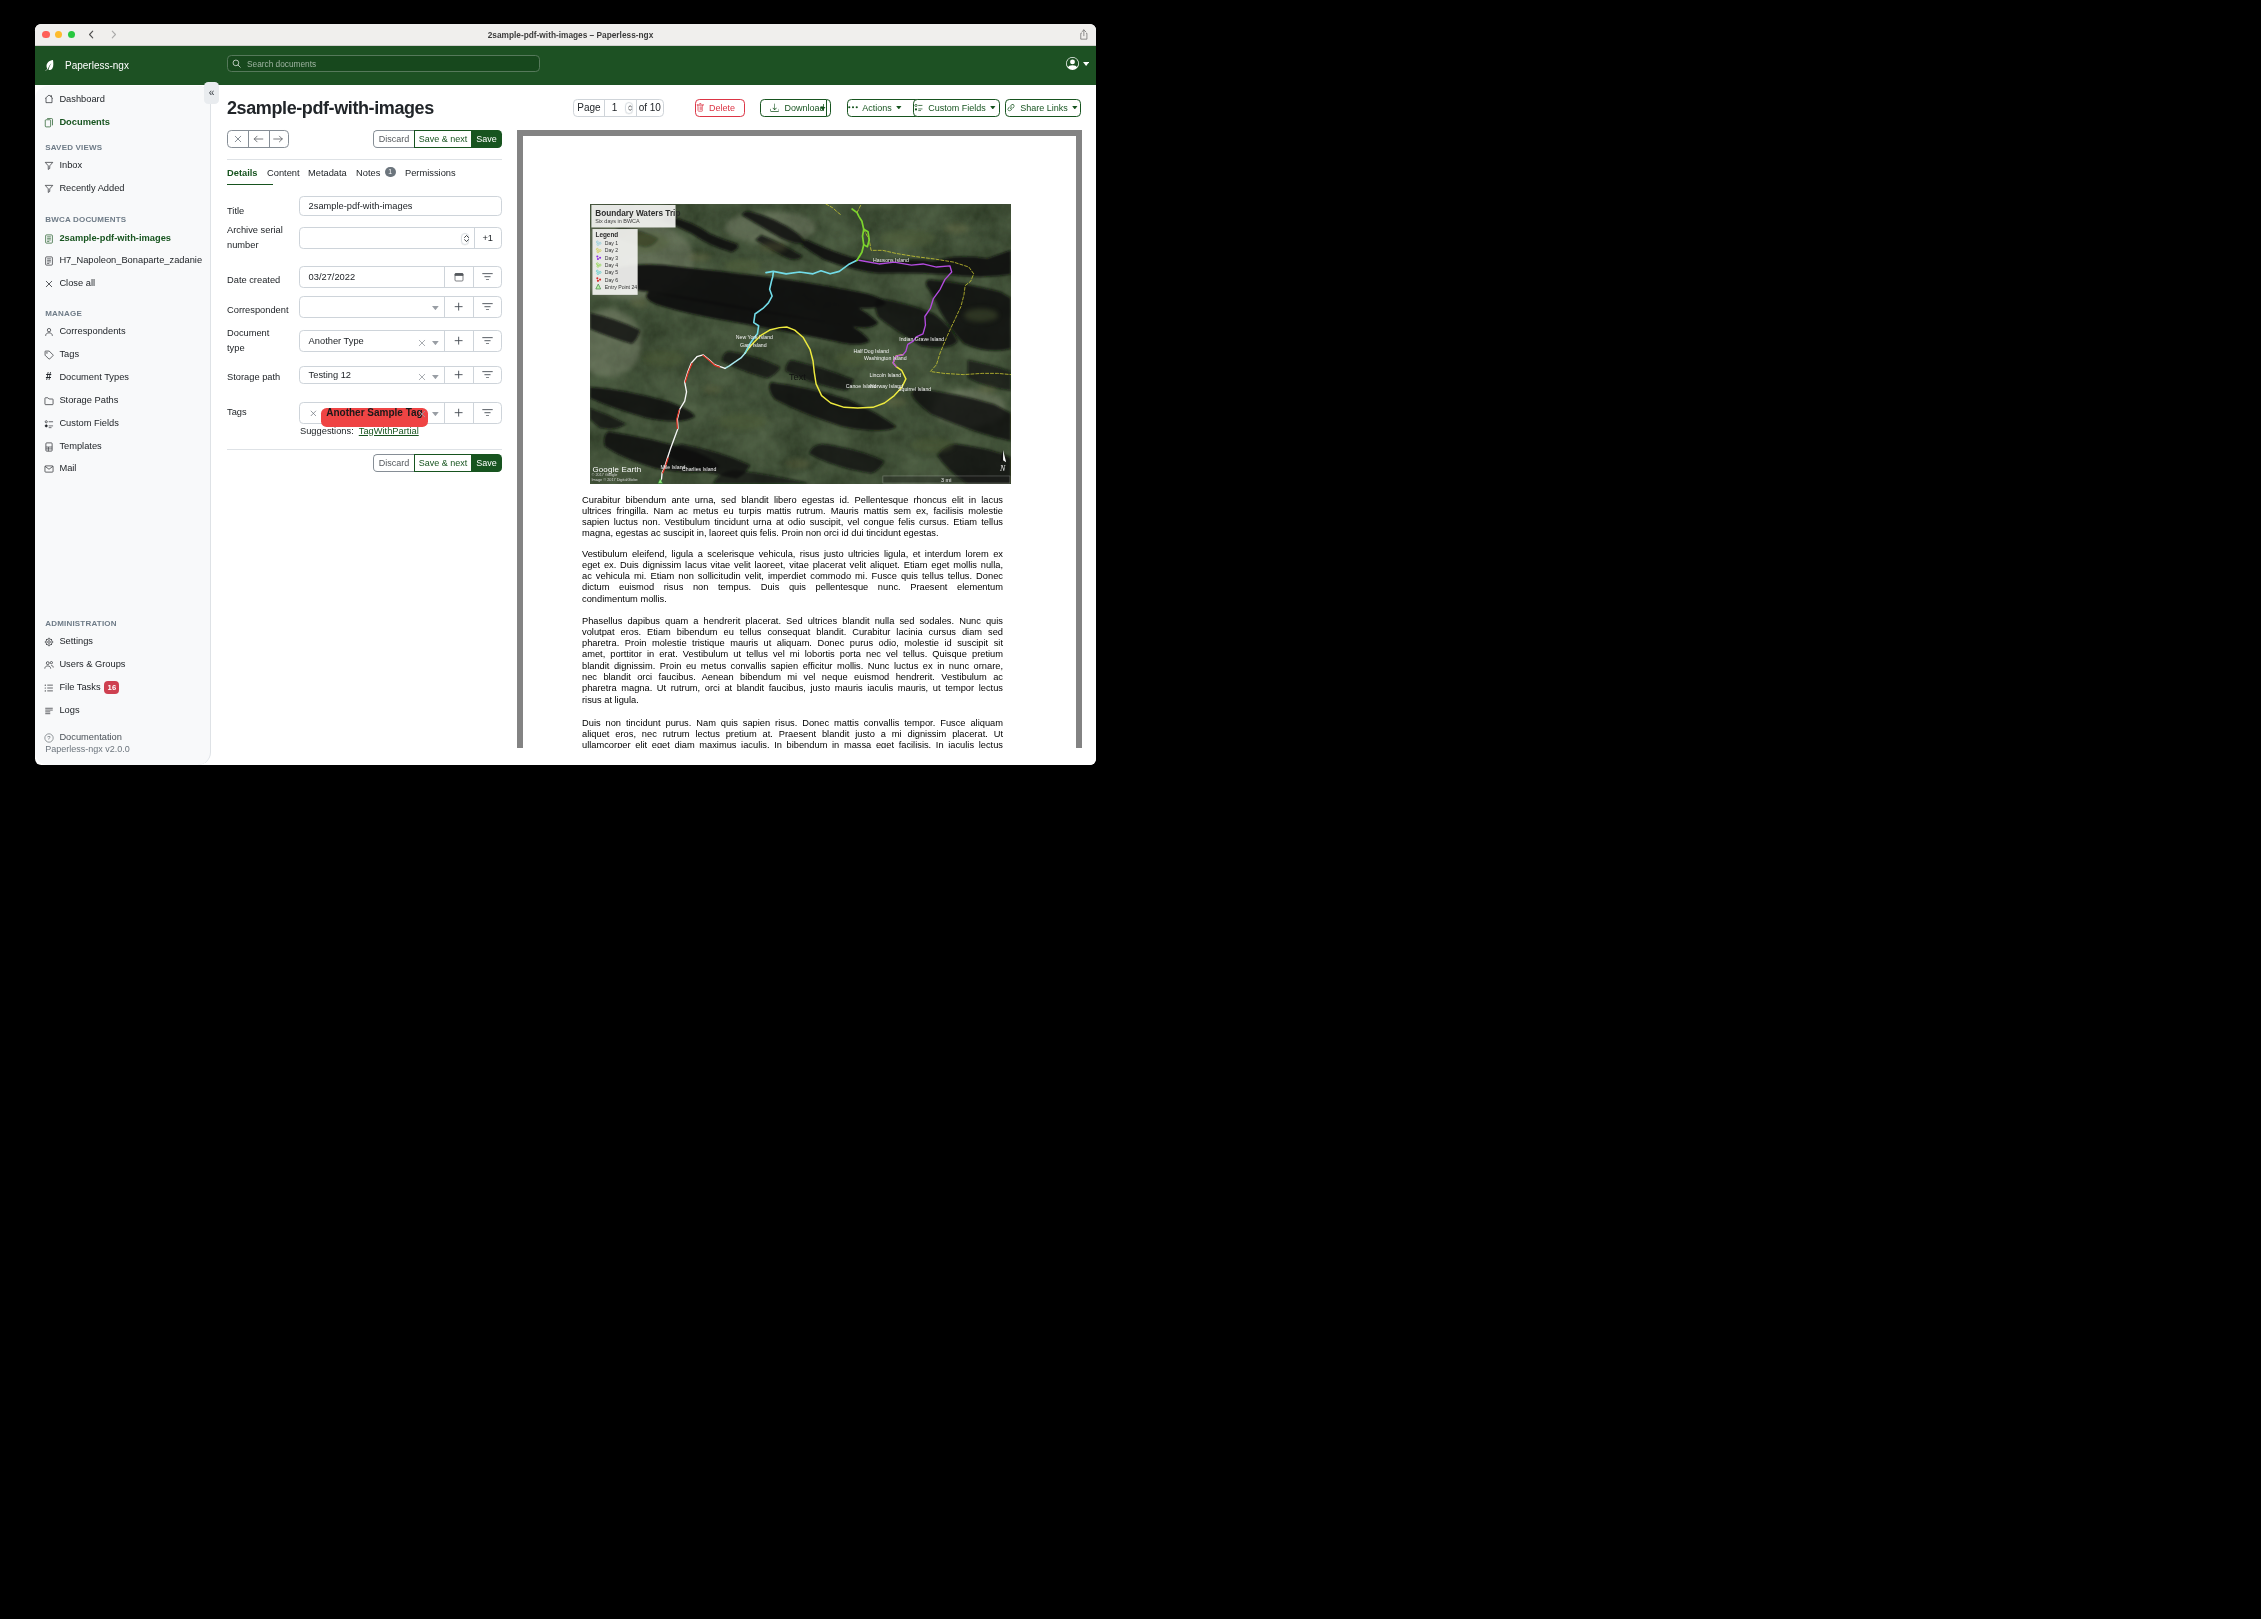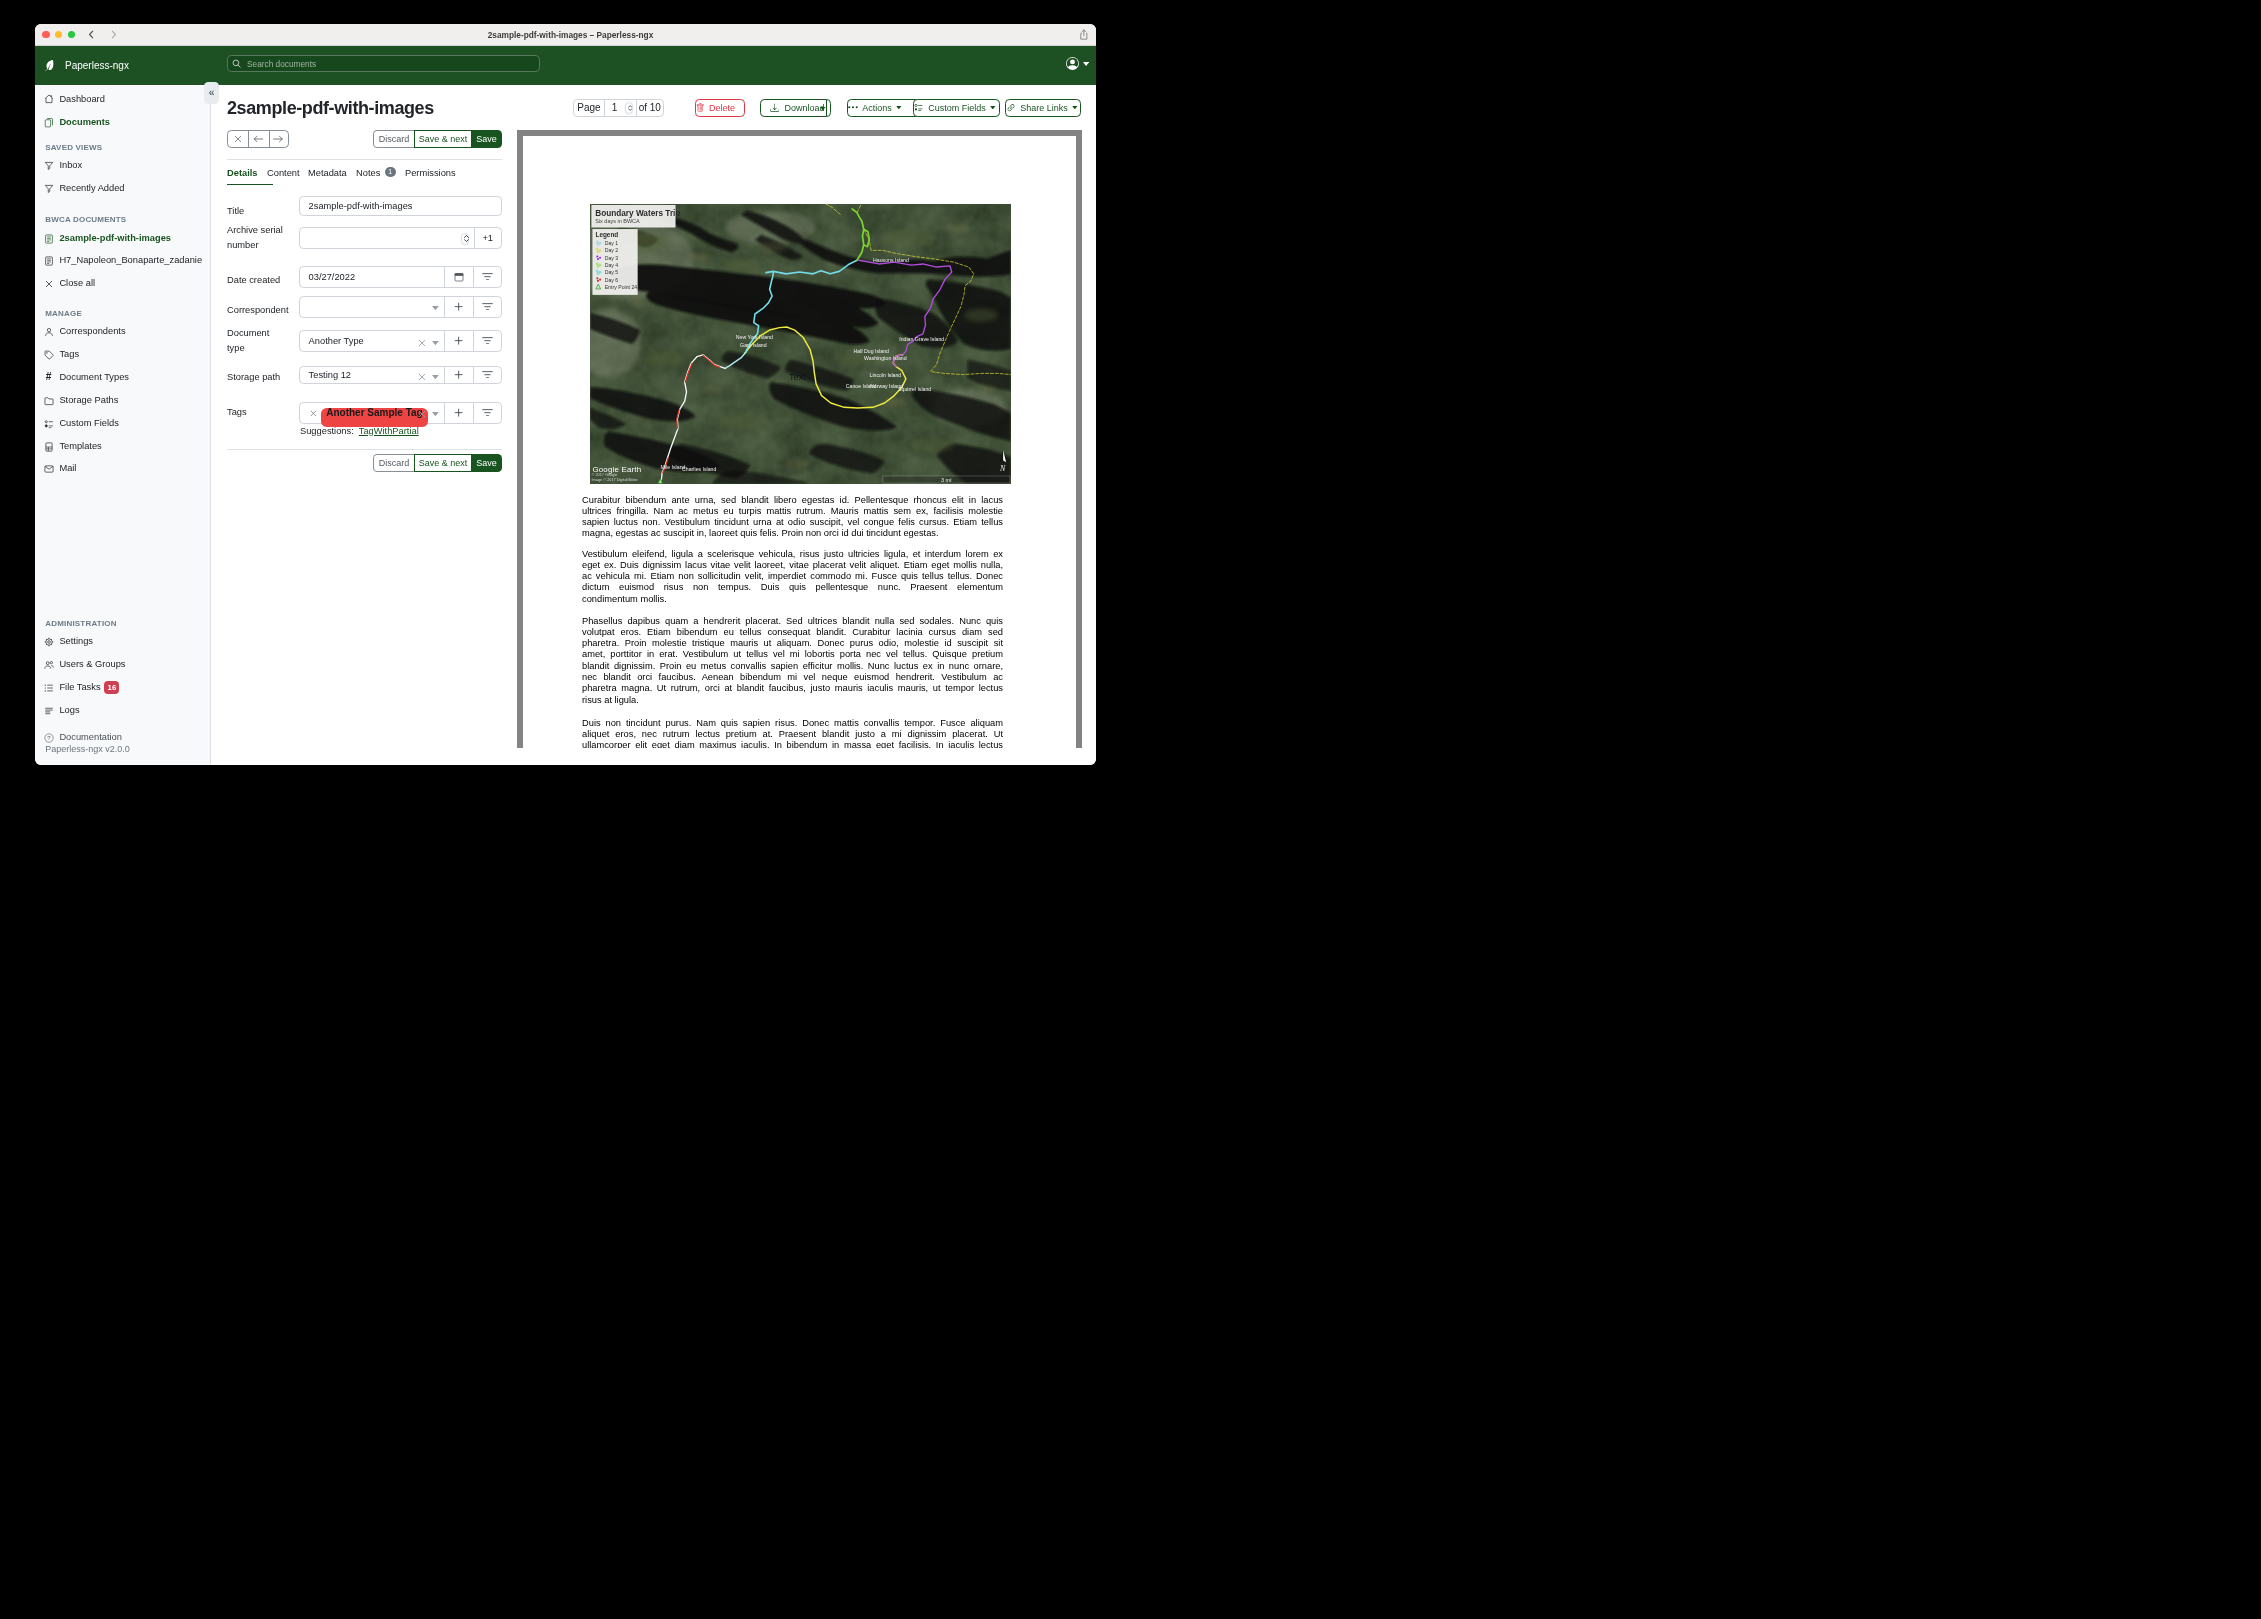--- a/index.html
+++ b/index.html
@@ -11,21 +11,21 @@
   .tl.r { left:7.4px; background:#fe5f57; }
   .tl.y { left:20px; background:#febc2e; }
   .tl.g { left:33px; background:#28c840; }
   .navarrow { position:absolute; top:5.6px; width:11px; height:11px; }
   .wintitle { position:absolute; top:0; left:257px; right:247px; height:22px; line-height:23px; text-align:center; font-size:8.3px; color:#3b3b3b; font-weight:bold; letter-spacing:0; }
   
   .navbar { position:absolute; left:0; top:22px; width:100%; height:39px; background:#1d5123; }
   .brand { position:absolute; left:30px; top:14px; color:#fff; font-size:10px; }
   .search { position:absolute; left:192px; top:9.6px; width:313px; height:16.7px; background:#17481d; border:0.3px solid #56795b; border-radius:4.3px; color:#9eb3a1; font-size:8.3px; line-height:16px; padding-left:19px; }
   
-  .sidebar { position:absolute; left:0; top:62px; width:176px; bottom:0; background:#f8f9fa; border-right:0.3px solid #dee2e6; }
+  .sidebar { position:absolute; left:0; top:62px; width:176px; bottom:0; background:#f8f9fa; border-right:0.3px solid #dee2e6;border-radius:13px; }
   .sbitem { position:absolute; left:24.4px; right:5px; height:15px; font-size:9.3px; color:#212529; }
   .sbitem .ic { position:absolute; left:-15px; top:2.2px; width:10px; height:10px; }
   .sbitem span { position:absolute; left:0; top:1.9px; }
   .sbitem.sel { color:#17541f; font-weight:bold; }
   .sbhead { position:absolute; left:10.2px; font-size:8px; font-weight:bold; color:#6e7b87; letter-spacing:0.2px; }
   
   .main { position:absolute; left:176px; top:62px; right:0; bottom:0; background:#fff; }
   .collapsebtn { position:absolute; left:169px; top:58px; width:15px; height:22px; background:#e9ecef; border-radius:4.3px; color:#343a40; font-size:10.2px; text-align:center; line-height:21px; z-index:5; }
   h1.doctitle { position:absolute; left:192px; top:74px; font-size:18px; font-weight:bold; color:#212529; letter-spacing:-0.4px; }
   .grp { position:absolute; height:18px; border:0.3px solid #cfd4d9; border-radius:4.3px; background:#fff; display:flex; align-items:center; }

